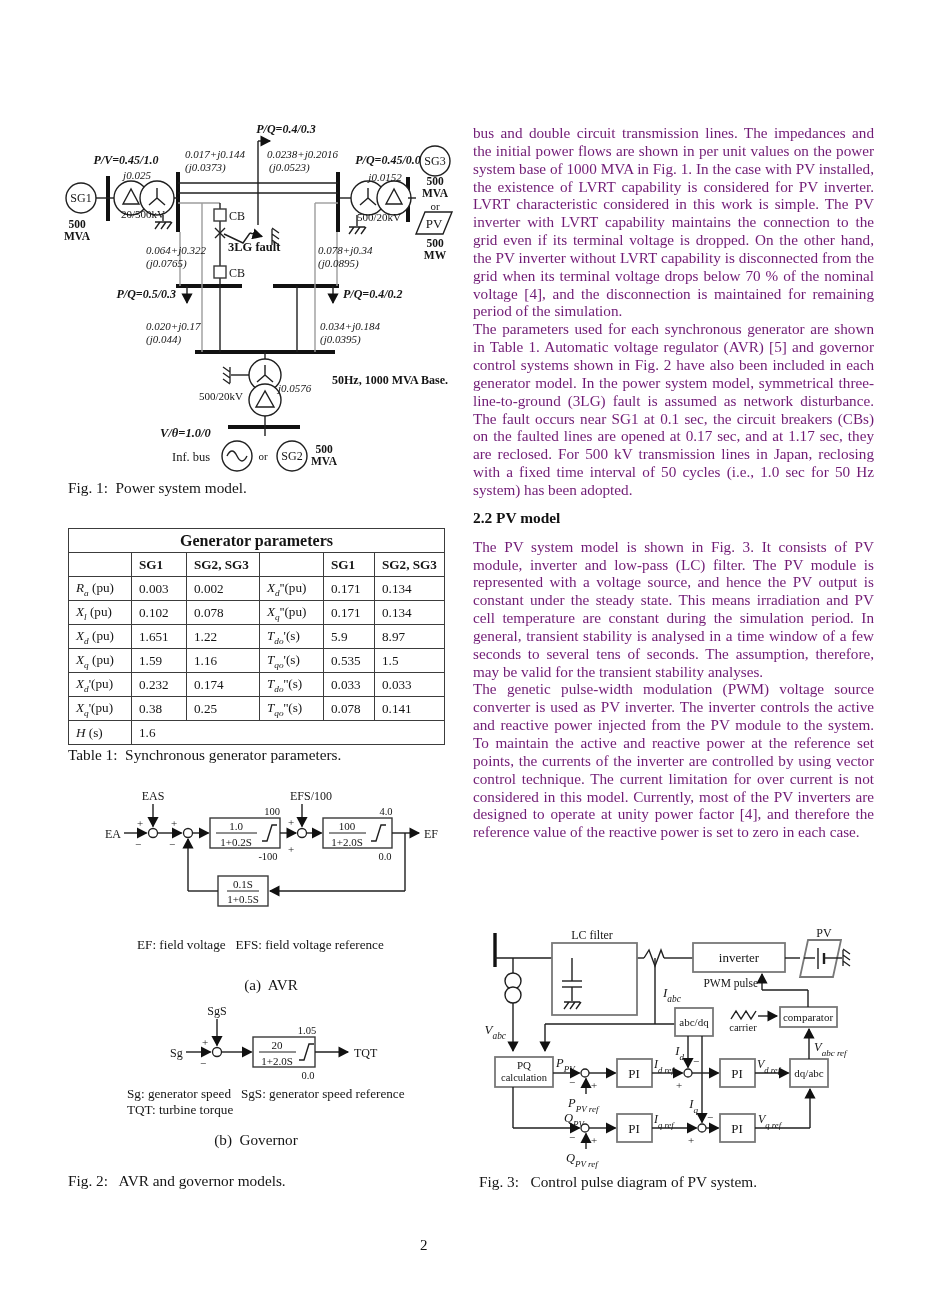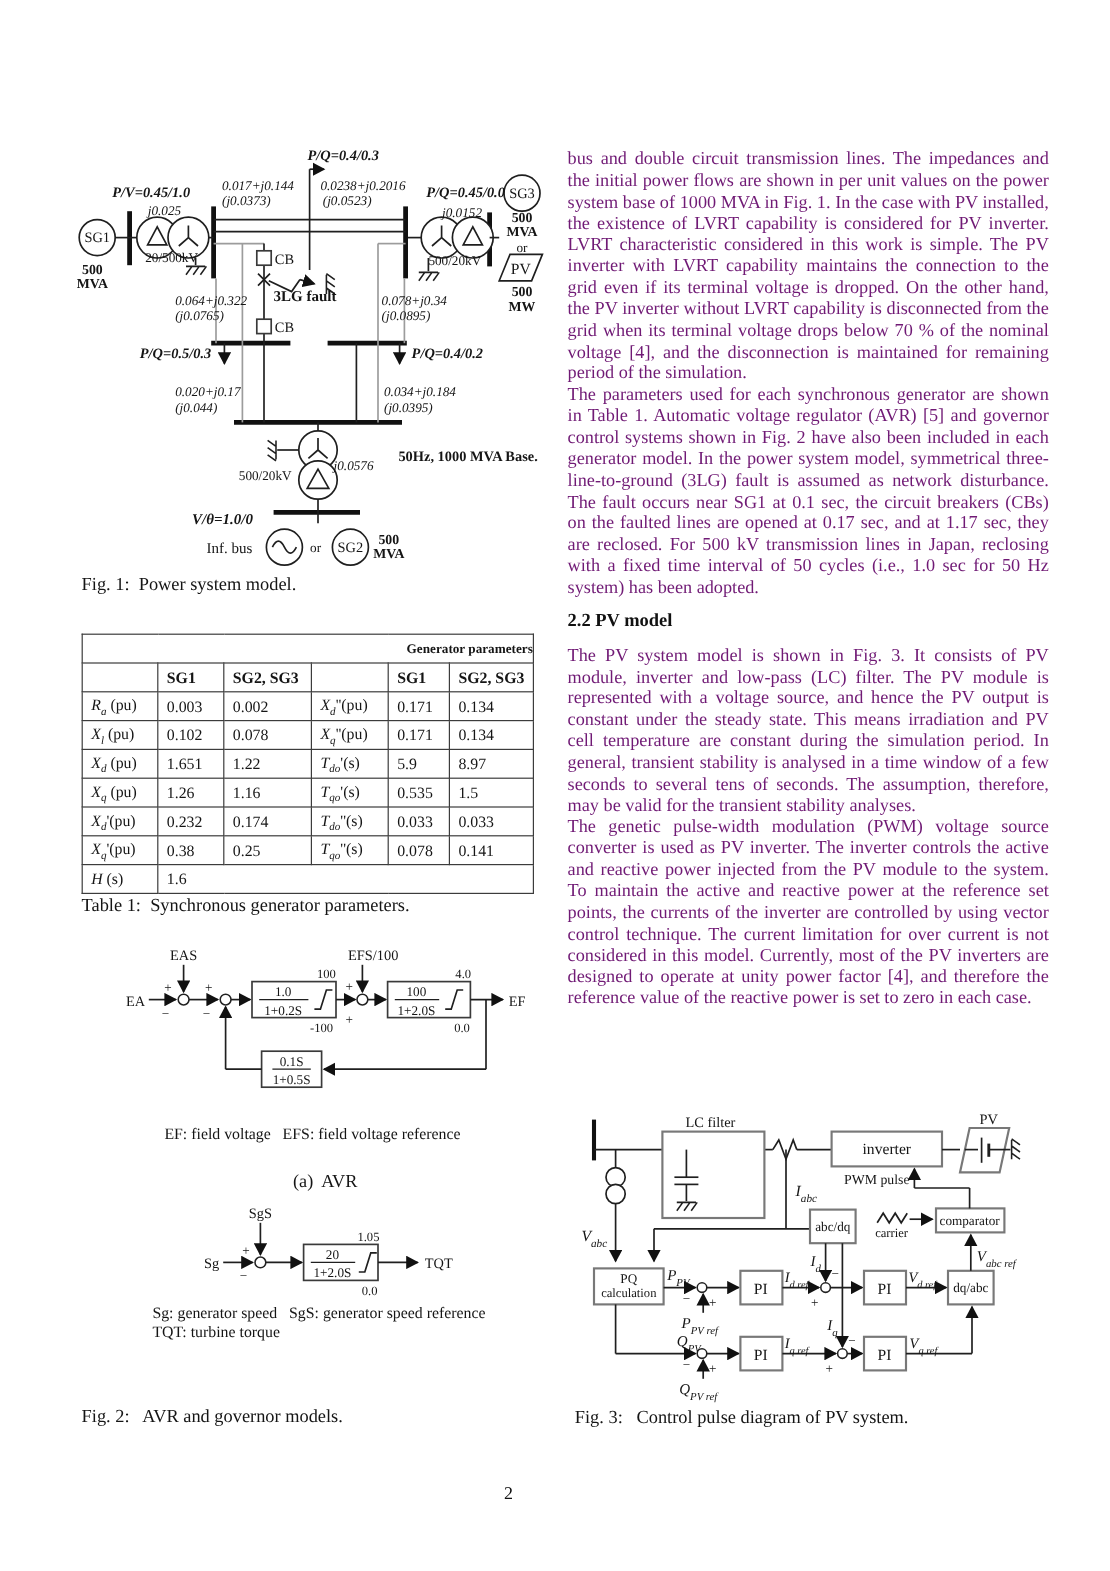--- a/index.html
+++ b/index.html
@@ -10,21 +10,21 @@
   .caption{font-size:15.3px;color:#151515;}
   .col-right{position:absolute;left:473px;top:124px;width:401px;}
   .para{font-size:15.2px;line-height:17.85px;text-align:justify;margin:0;color:#701a75;}
   .heading{font-size:15.4px;font-weight:bold;margin:10px 0 11px 0;}
   .legend{font-size:13.2px;line-height:16.8px;color:#151515;}
   .subcap{font-size:15.2px;text-align:center;color:#151515;}
   .pagenum{font-size:15px;}
   
   table.gen{border-collapse:collapse;font-size:13.2px;color:#151515;}
   table.gen td{border:1px solid #3c3c3c;height:23px;padding:0 2px 0 7px;vertical-align:middle;}
-  table.gen td.title{text-align:right;font-weight:bold;font-size:11px;padding:0;}
+  table.gen td.title{text-align:center;font-weight:bold;font-size:16px;padding:0;}
   table.gen td.hd{font-weight:bold;}
   table.gen sub{font-size:70%;}
   
   svg{position:absolute;overflow:visible;}
   svg text{font-family:"Liberation Serif",serif;fill:#151515;}
   .k{stroke:#1f1f1f;stroke-width:1.4;fill:none;}
   .g{stroke:#9c9c9c;stroke-width:1.4;fill:none;}
   .bus{stroke:#111;stroke-width:4;fill:none;}
   .bus3{stroke:#111;stroke-width:3.4;fill:none;}
   .nd{fill:#fff;stroke:#1f1f1f;stroke-width:1.4;}
@@ -206,21 +206,21 @@
   <tr>
     <td><i>X</i><sub style="font-style: italic;">d</sub><span> (pu)</span></td>
     <td>1.651</td>
     <td>1.22</td>
     <td><i>T</i><sub style="font-style: italic;">do</sub><span>'(s)</span></td>
     <td>5.9</td>
     <td>8.97</td>
   </tr>
   <tr>
     <td><i>X</i><sub style="font-style: italic;">q</sub><span> (pu)</span></td>
-    <td>1.26</td>
+    <td>1.59</td>
     <td>1.16</td>
     <td><i>T</i><sub style="font-style: italic;">qo</sub><span>'(s)</span></td>
     <td>0.535</td>
     <td>1.5</td>
   </tr>
   <tr>
     <td><i>X</i><sub style="font-style: italic;">d</sub><span>'(pu)</span></td>
     <td>0.232</td>
     <td>0.174</td>
     <td><i>T</i><sub style="font-style: italic;">do</sub><span>''(s)</span></td>
@@ -313,20 +313,21 @@
     <text class="f11 mid" x="203" y="1067">−</text>
     <text class="f11 mid" x="277" y="1049">20</text>
     <text class="f11 mid" x="277" y="1064.5">1+2.0S</text>
     <text class="f10 mid" x="307" y="1034">1.05</text>
     <text class="f10 mid" x="308" y="1079">0.0</text>
     <text class="f12" x="354" y="1057">TQT</text>
   </g>
 </svg>
 <div class="abs legend pre" style="left:127px;top:1086px">Sg: generator speed   SgS: generator speed reference</div>
 <div class="abs legend pre" style="left:127px;top:1102px">TQT: turbine torque</div>
+<div class="abs subcap pre" style="left:120px;top:1131px;width:272px">(b)  Governor</div>
 <div class="abs caption pre" style="left:68px;top:1172px">Fig. 2:   AVR and governor models.</div>
 
 <div class="col-right">
   <p class="para">bus and double circuit transmission lines. The impedances and the initial power flows are shown in per unit values on the power system base of 1000 MVA in Fig. 1. In the case with PV installed, the existence of LVRT capability is considered for PV inverter. LVRT characteristic considered in this work is simple. The PV inverter with LVRT capability maintains the connection to the grid even if its terminal voltage is dropped. On the other hand, the PV inverter without LVRT capability is disconnected from the grid when its terminal voltage drops below 70 % of the nominal voltage [4], and the disconnection is maintained for remaining period of the simulation.</p>
   <p class="para">The parameters used for each synchronous generator are shown in Table 1. Automatic voltage regulator (AVR) [5] and governor control systems shown in Fig. 2 have also been included in each generator model. In the power system model, symmetrical three-line-to-ground (3LG) fault is assumed as network disturbance. The fault occurs near SG1 at 0.1 sec, the circuit breakers (CBs) on the faulted lines are opened at 0.17 sec, and at 1.17 sec, they are reclosed. For 500 kV transmission lines in Japan, reclosing with a fixed time interval of 50 cycles (i.e., 1.0 sec for 50 Hz system) has been adopted.</p>
   <div class="heading">2.2 PV model</div>
   <p class="para">The PV system model is shown in Fig. 3. It consists of PV module, inverter and low-pass (LC) filter. The PV module is represented with a voltage source, and hence the PV output is constant under the steady state. This means irradiation and PV cell temperature are constant during the simulation period. In general, transient stability is analysed in a time window of a few seconds to several tens of seconds. The assumption, therefore, may be valid for the transient stability analyses.</p>
   <p class="para">The genetic pulse-width modulation (PWM) voltage source converter is used as PV inverter. The inverter controls the active and reactive power injected from the PV module to the system. To maintain the active and reactive power at the reference set points, the currents of the inverter are controlled by using vector control technique. The current limitation for over current is not considered in this model. Currently, most of the PV inverters are designed to operate at unity power factor [4], and therefore the reference value of the reactive power is set to zero in each case.</p>
 </div>
 

